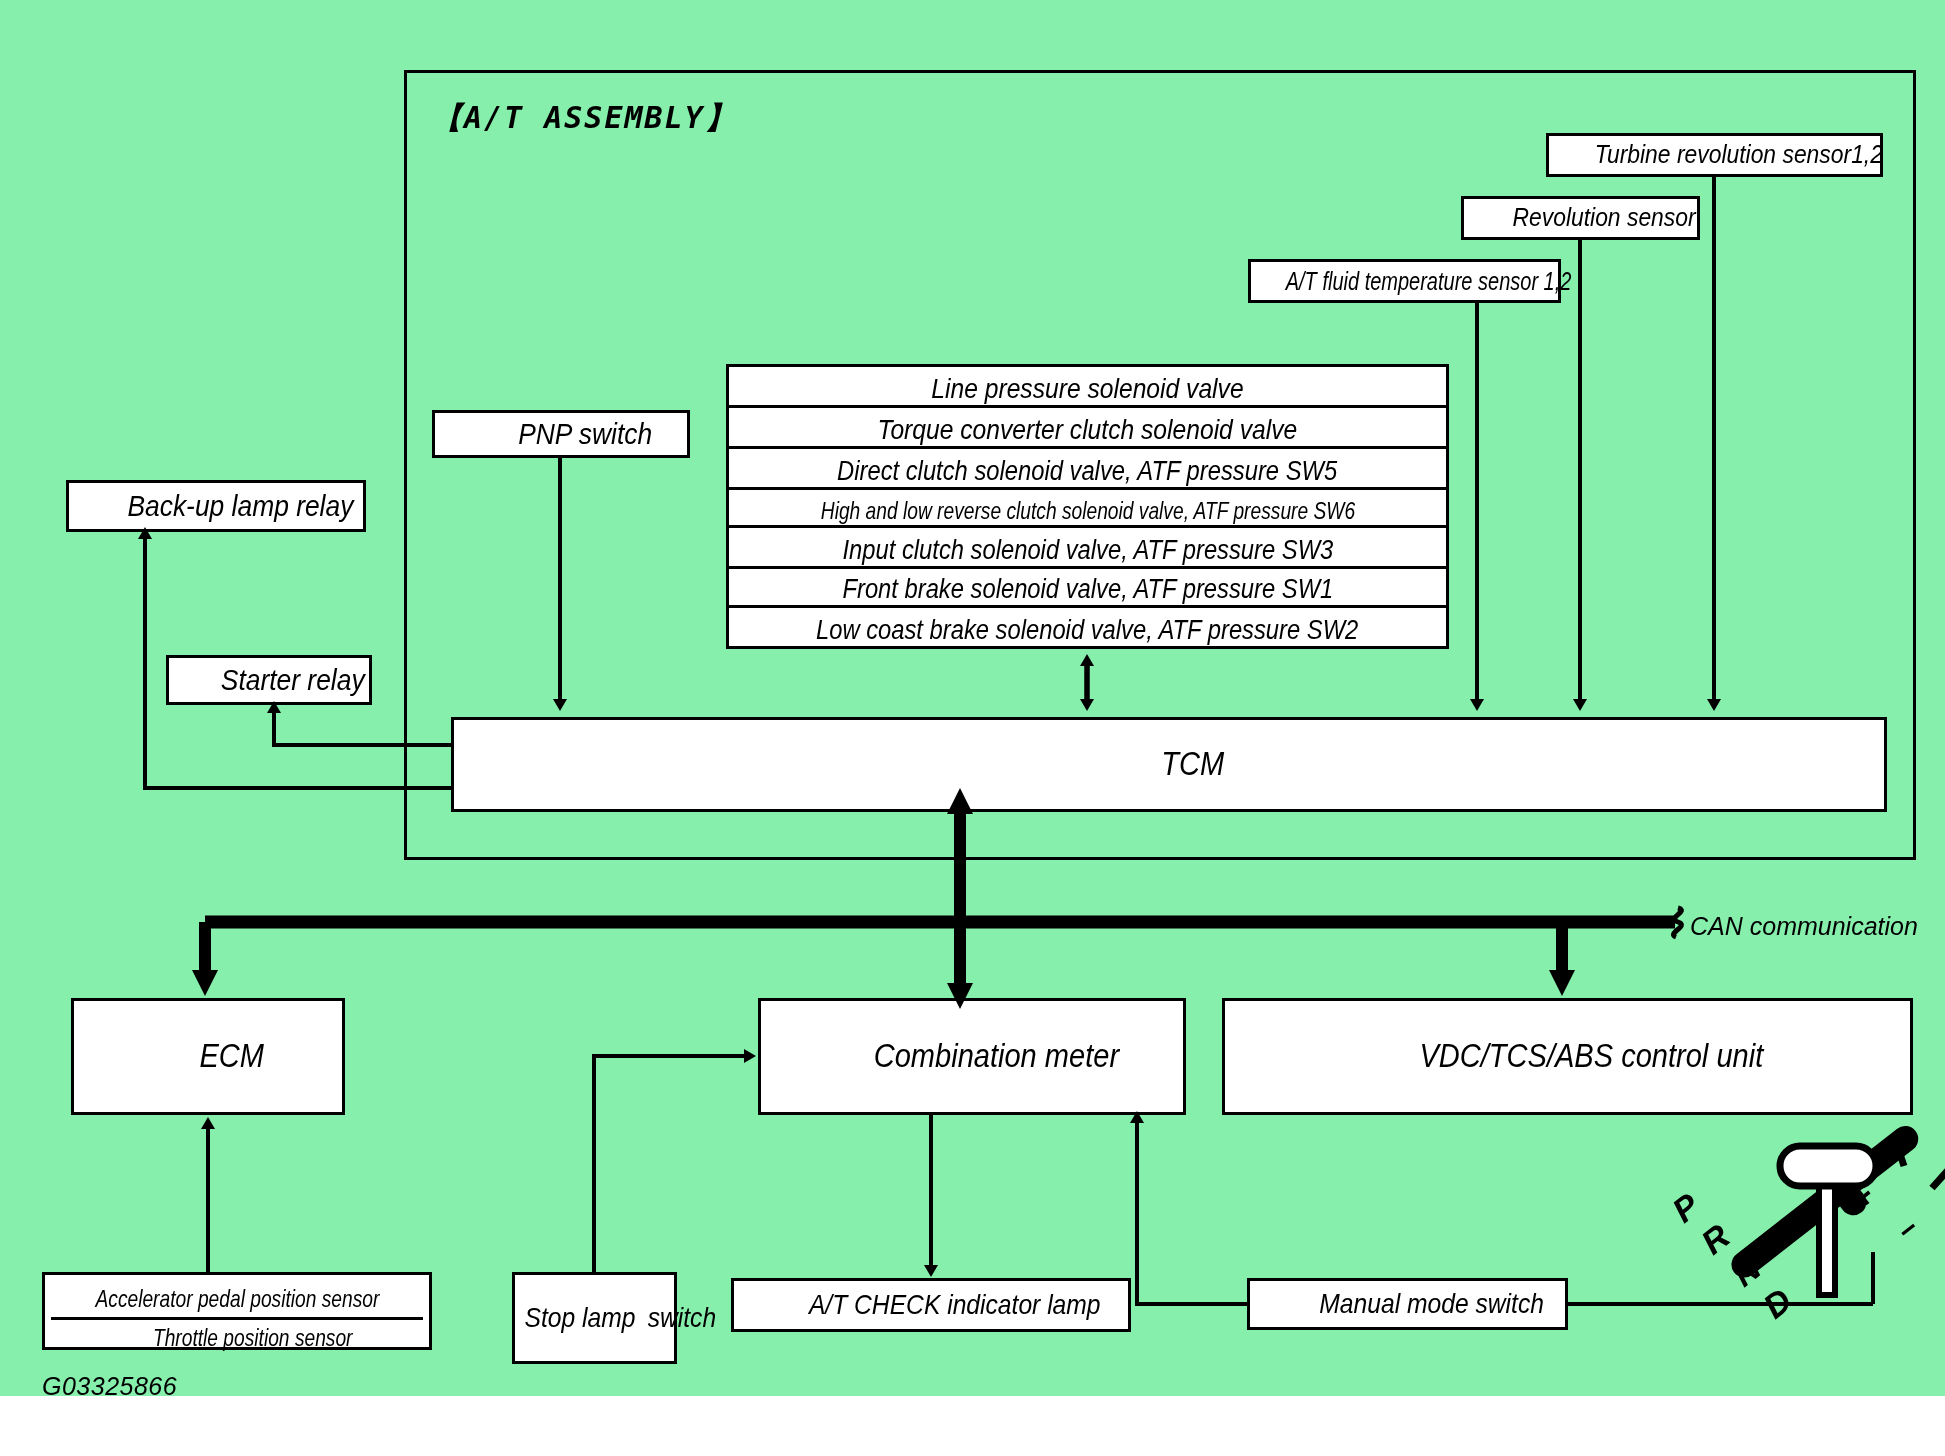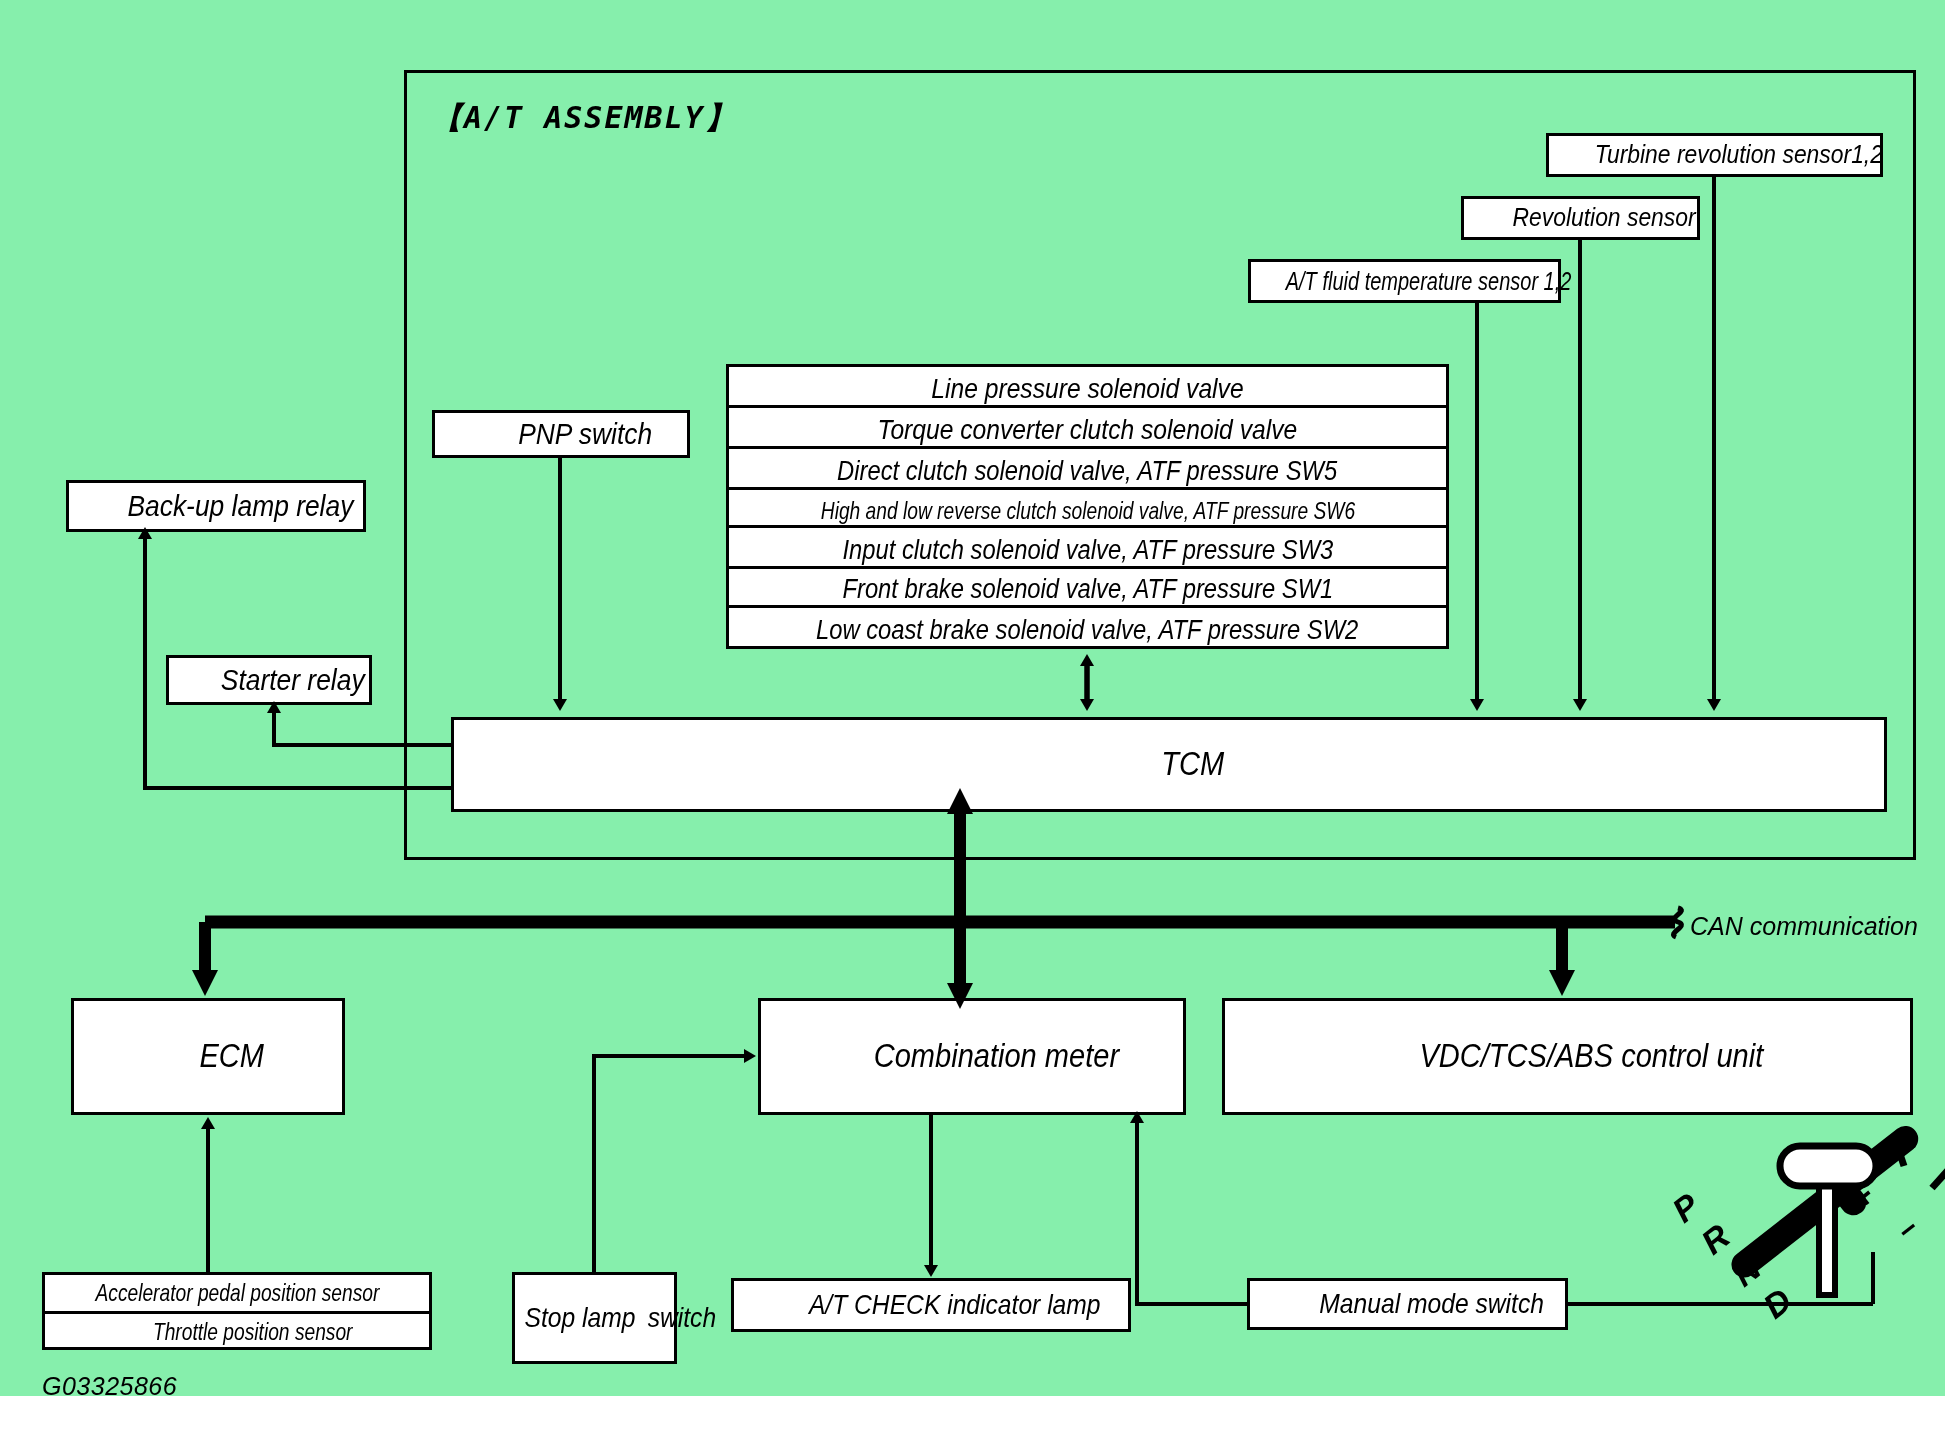--- a/index.html
+++ b/index.html
@@ -107,21 +107,21 @@
   </div>
 
   <div class="box" style="left:758px;top:998px;width:428px;height:117px;font-size:33px;">
     <span class="cond">Combination meter</span>
   </div>
 
   <div class="box" style="left:1222px;top:998px;width:691px;height:117px;font-size:33px;">
     <span class="cond">VDC/TCS/ABS control unit</span>
   </div>
 
-  <div class="box" style="left:42px;top:1272px;width:390px;height:78px;padding:0;display:block;">
+  <div class="box" style="left:42px;top:1272px;width:390px;height:78px;padding:6px;display:block;">
     <div class="srow" style="height:39px;font-size:24px;">
       <span class="cond2">Accelerator pedal position sensor</span>
     </div>
     <div class="srow" style="height:36px;font-size:24px;margin-left:31px;">
       <span class="cond2">Throttle position sensor</span>
     </div>
   </div>
 
   <div class="box" style="left:512px;top:1272px;width:165px;height:92px;font-size:28px;flex-direction:row;">
     <span class="cond">Stop lamp</span>

